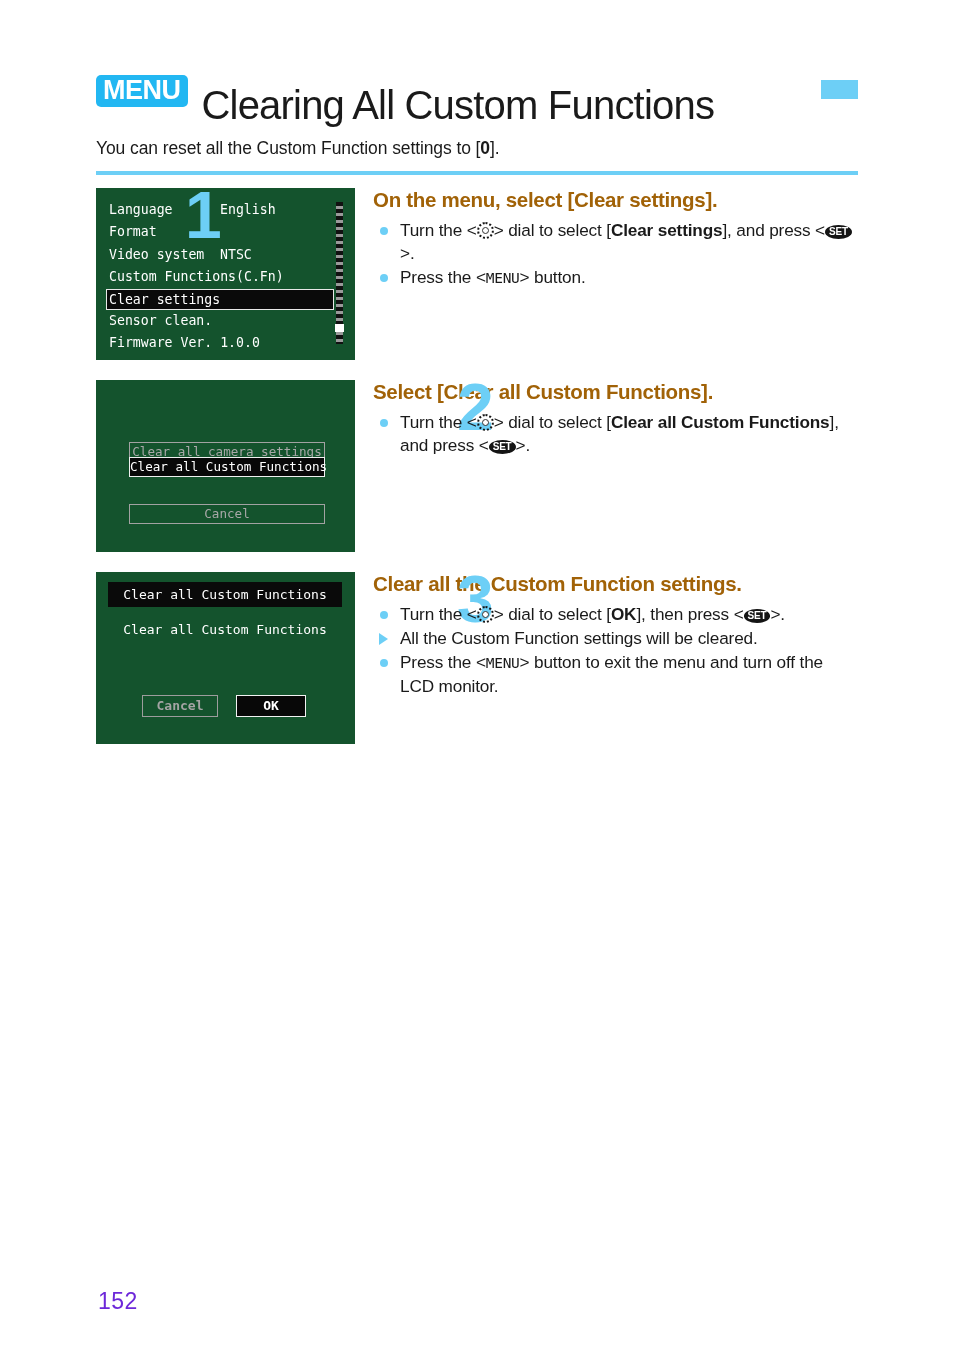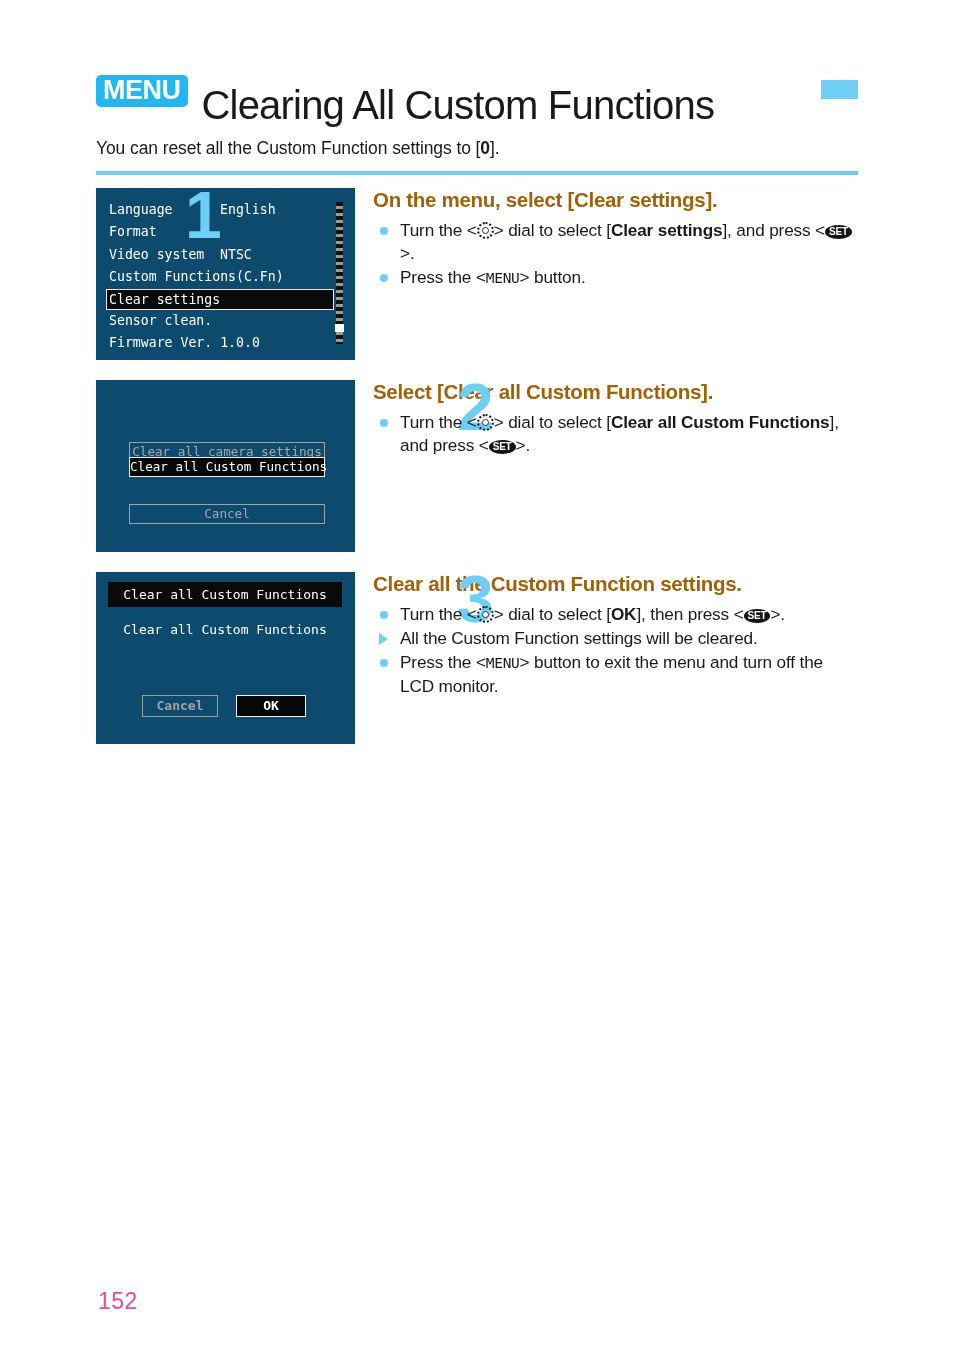--- a/index.html
+++ b/index.html
@@ -93,21 +93,21 @@
     position: absolute;
     left: 96px;
     width: 762px;
   }
   .shot {
     position: absolute;
     left: 0;
     top: 0;
     width: 259px;
     height: 172px;
-    background: #0c4a6e;
+    background: #14532d;
     overflow: hidden;
   }
 
   
   .lcd {
     position: absolute;
     inset: 0;
     font-family: "DejaVu Sans Mono", monospace;
     color: #ffffff;
     font-size: 13.2px;
@@ -330,21 +330,21 @@
     vertical-align: 1px;
     letter-spacing: -0.2px;
   }
 
   
   .page-number {
     position: absolute;
     left: 98px;
     top: 1288px;
     font-size: 23px;
-    color: #ec4899;
+    color: #6d28d9;
     letter-spacing: 0.5px;
   }
 </style>
 </head>
 <body>
 
 <div class="page">
 
   <div class="header">
     <span class="menu-badge">MENU</span>

